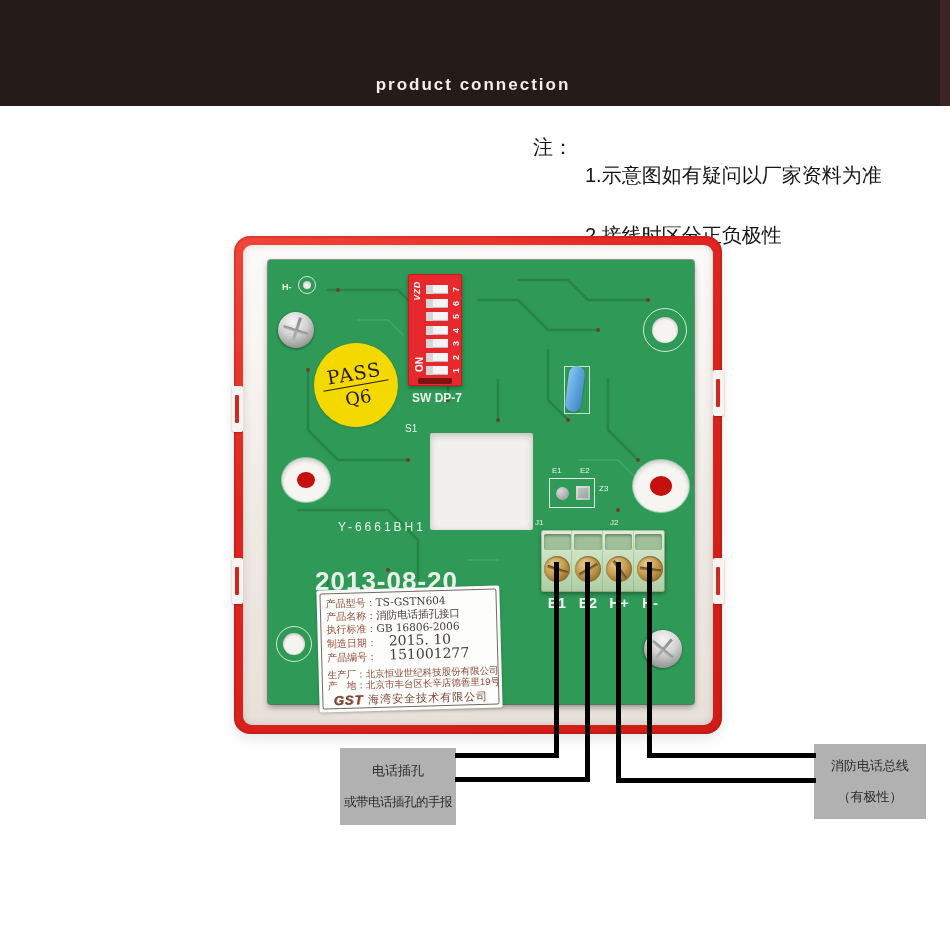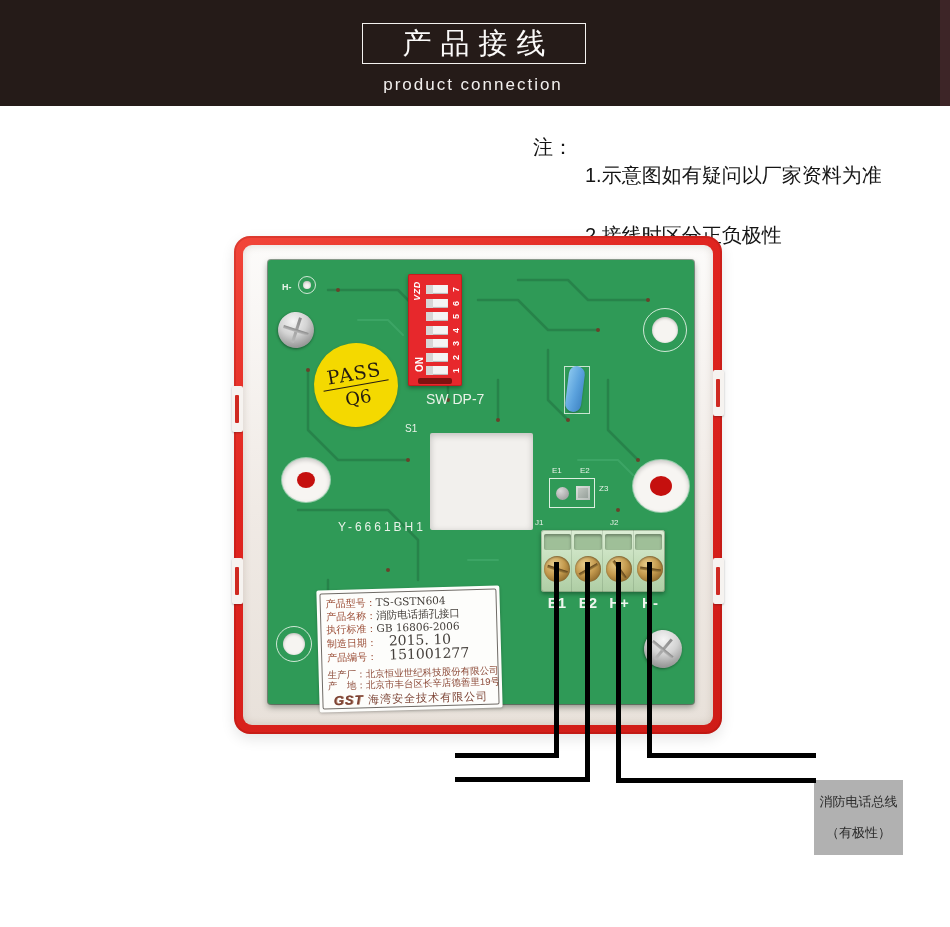--- a/index.html
+++ b/index.html
@@ -7,21 +7,21 @@
   body { font-family:"Liberation Sans","DejaVu Sans",sans-serif; }
   .canvas { position:relative; width:950px; height:927px; background:#ffffff; overflow:hidden; }
 
   
   .header { position:absolute; left:0; top:0; width:950px; height:106px; background:#251b18; }
   .header-strip { position:absolute; right:0; top:0; width:10px; height:106px; background:#3d2527; }
   .title-box { position:absolute; left:362px; top:23px; width:224px; height:41px;
     border:1px solid #f4f2f0; display:flex; align-items:center; justify-content:center; }
   .title-box span { color:#fbfaf9; font-size:29px; letter-spacing:9px; text-indent:9px; font-weight:400; }
   .header-sub { position:absolute; left:0; top:75px; width:946px; text-align:center;
-    color:#f1efed; font-size:17px; letter-spacing:2px; font-weight:400; }
+    color:#f1efed; font-size:17px; letter-spacing:2px; font-weight:700; }
 
   
   .notes { position:absolute; left:533px; top:131px; display:flex; color:#151515; }
   .notes-label { font-size:20px; line-height:32px; margin-right:12px; }
   .notes-lines div { font-size:20px; line-height:32px;margin-top:28px; }
 
   
   .module { position:absolute; left:234px; top:236px; width:488px; height:498px; }
   .frame { position:absolute; inset:0; border-radius:16px;
     background:linear-gradient(150deg,#f2463a 0%,#e02520 35%,#cf1c17 100%);
@@ -132,34 +132,31 @@
     text-shadow:1px 0 0 #b88a76; }
   .brand-text { font-size:11px; letter-spacing:1px; }
 
   
   .wire { position:absolute; background:#000; z-index:6; }
 
   
   .callout { position:absolute; background:#b1b1b1; z-index:5; display:flex; flex-direction:column;
     align-items:center; justify-content:space-evenly; color:#2b2b2b; text-align:center; }
   .callout-left  { left:340px; top:748px; width:116px; height:77px; }
-  .callout-right { left:814px; top:780px; width:89px; height:75px; }
+  .callout-right { left:814px; top:744px; width:112px; height:75px; }
   .callout .c1 { font-size:13px; }
   .callout-left .c2 { font-size:12.5px; letter-spacing:-0.5px; }
   .callout-right .c2 { font-size:13px; }
 </style>
 </head>
 <body>
 
 <div class="canvas">
 
   <div class="header">
-    <div class="title-box">
-      <span>产品接线</span>
-    </div>
     <div class="header-sub">product connection</div>
     <div class="header-strip"></div>
   </div>
 
   <div class="notes">
     <div class="notes-label">注：</div>
     <div class="notes-lines">
       <div>1.示意图如有疑问以厂家资料为准</div>
       <div>2.接线时区分正负极性</div>
     </div>
@@ -257,21 +254,21 @@
           <span>6</span>
           <span>5</span>
           <span>4</span>
           <span>3</span>
           <span>2</span>
           <span>1</span>
         </div>
         <div class="dip-slot"></div>
       </div>
       <span class="silk" style="left:137px; top:131px; font-size:10px;margin-top:32px;">S1</span>
-      <span class="silk" style="left:158px; top:131px; font-size:14px;">SW DP-7</span>
+      <span class="silk" style="left:144px; top:131px; font-size:12px;font-weight:bold;">SW DP-7</span>
 
       <div class="pass">
         <span class="p1">PASS</span>
         <span class="p2">Q6</span>
       </div>
 
       <div class="cap-box"></div>
       <div class="cap"></div>
 
       <div class="ring-hole" style="left:375px; top:48px; width:44px; height:44px;">
@@ -319,20 +316,21 @@
             <i></i>
             <i></i>
           </div>
       </div>
       <span class="term-label" style="left:274px;">E1</span>
       <span class="term-label" style="left:305px;">E2</span>
       <span class="term-label" style="left:336px;">H+</span>
       <span class="term-label" style="left:367px;">H-</span>
 
       <span class="silk silk-code">Y-6661BH1</span>
+      <span class="silk silk-date">2013-08-20</span>
 
       <div class="info-label">
         <div class="info-inner">
           <div class="lrow">
             <span class="n">产品型号：</span>
             <span class="v">TS-GSTN604</span>
           </div>
           <div class="lrow">
             <span class="n">产品名称：</span>
             <span class="v">消防电话插孔接口</span>
@@ -369,18 +367,22 @@
 
   <div class="wire" style="left:554px; top:562px; width:5px; height:195px;"></div>
   <div class="wire" style="left:455px; top:753px; width:104px; height:5px;"></div>
   <div class="wire" style="left:585px; top:562px; width:5px; height:220px;"></div>
   <div class="wire" style="left:455px; top:777px; width:135px; height:5px;"></div>
   <div class="wire" style="left:616px; top:562px; width:5px; height:221px;"></div>
   <div class="wire" style="left:616px; top:778px; width:200px; height:5px;"></div>
   <div class="wire" style="left:647px; top:562px; width:5px; height:196px;"></div>
   <div class="wire" style="left:647px; top:753px; width:169px; height:5px;"></div>
 
+  <div class="callout callout-left">
+    <div class="c1">电话插孔</div>
+    <div class="c2">或带电话插孔的手报</div>
+  </div>
   <div class="callout callout-right">
     <div class="c1">消防电话总线</div>
     <div class="c2">（有极性）</div>
   </div>
 
 </div>
 
 </body></html>

